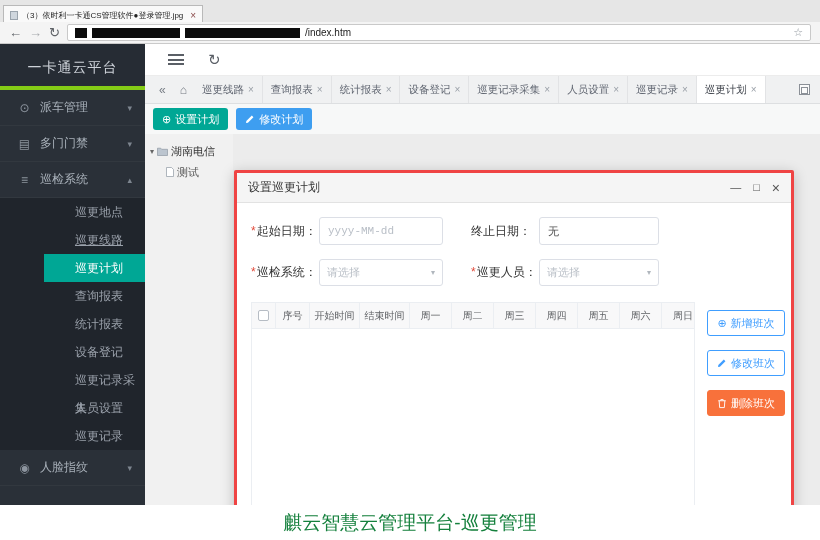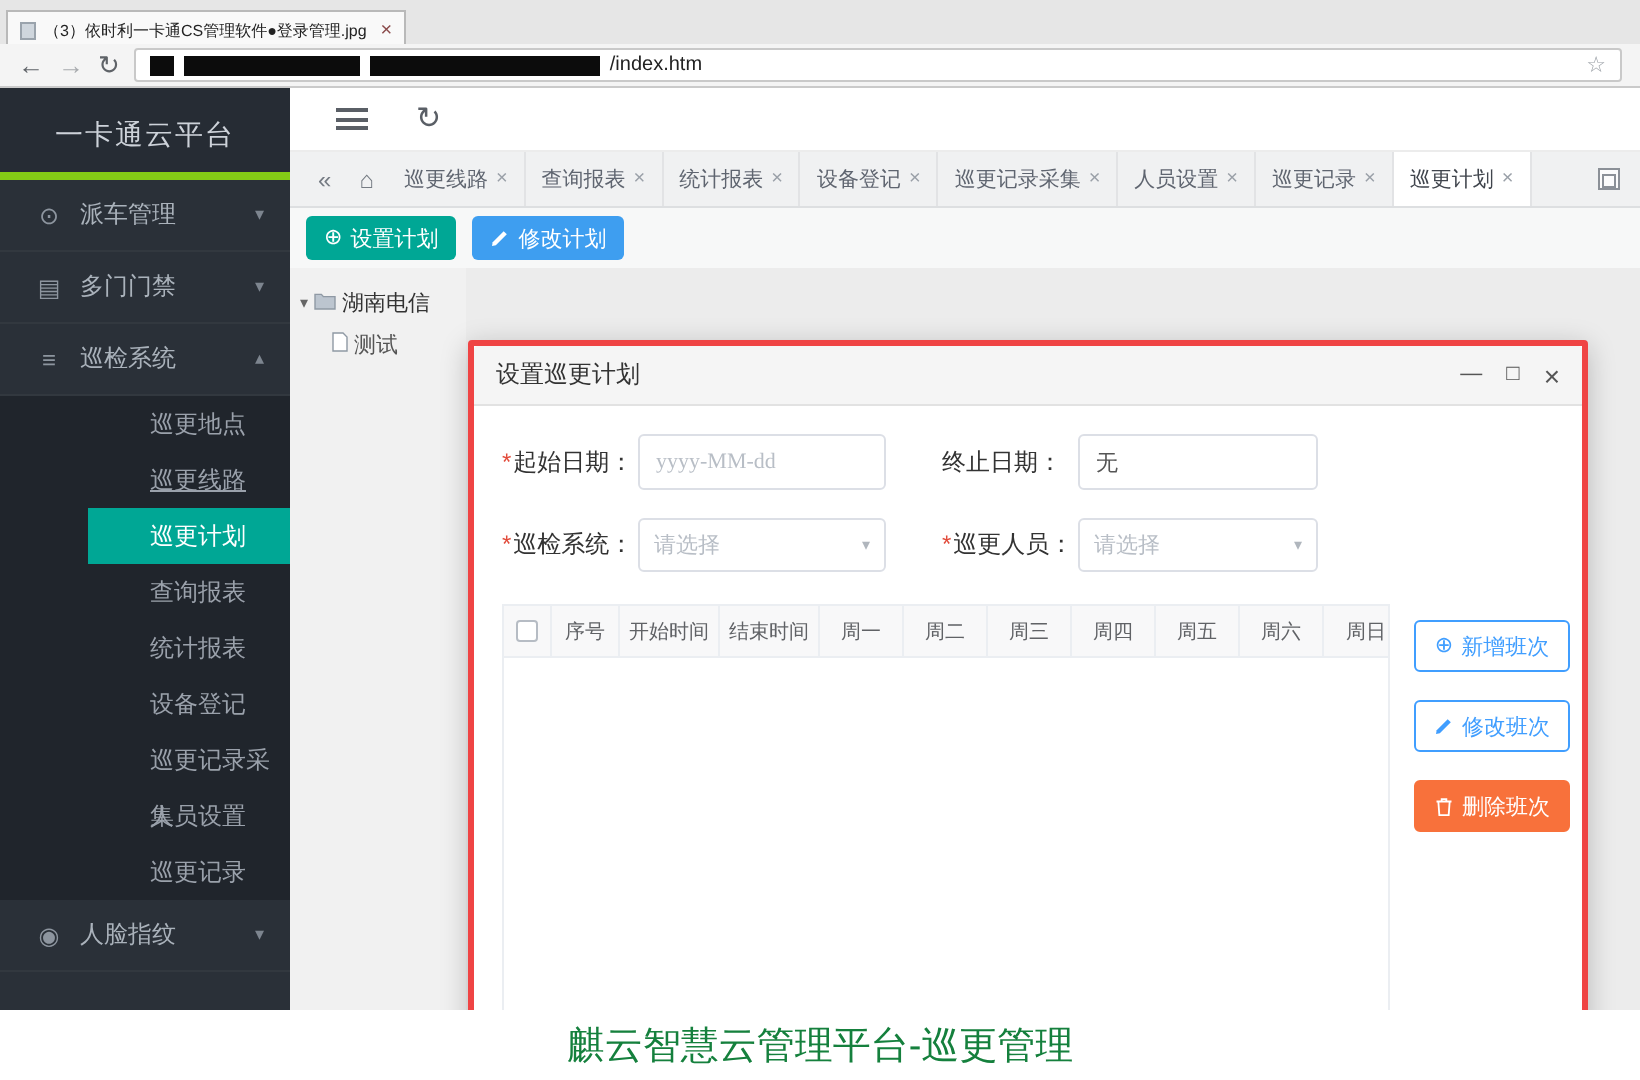--- a/index.html
+++ b/index.html
@@ -62,21 +62,21 @@
   .modal { position:absolute; left:234px; top:133px; width:560px; height:347px; background:#fff; border:3px solid #ef4444; border-radius:2px; box-shadow:0 3px 14px rgba(0,0,0,0.22);margin-top:37px; }
   .modal-h { height:30px; background:#f5f5f5; border-bottom:1px solid #e2e2e2; display:flex; align-items:center; padding:0 11px; font-size:12px; color:#333; border-radius:2px 2px 0 0; }
   .modal-ctl { margin-left:auto; display:flex; gap:12px; color:#555; font-size:11px; align-items:center; }
   .modal-ctl span { line-height:1; }
   .mc-close { font-size:14px; }
 
   .form-row { display:flex; align-items:center; margin:14px 0 0 14px; font-size:12px; color:#333; }
   .req { color:#e24b3b; margin-right:1px; }
   .f-label { width:68px; flex:none; }
   .f-label.second { margin-left:28px; }
-  .f-input { width:124px; height:27px; border:1px solid #dcdfe6; border-radius:3px; padding:13px 8px; font-size:11px; color:#555; font-family:Liberation Serif, serif; outline:none; background:#fff; }
+  .f-input { width:124px; height:27px; border:1px solid #dcdfe6; border-radius:3px; padding:13px 8px; font-size:11px; color:#555; font-family:Liberation Mono, monospace; outline:none; background:#fff; }
   .f-input.second { width:120px; }
   .f-input::placeholder { color:#b8bec6; }
   .f-select { width:124px; height:27px; border:1px solid #dcdfe6; border-radius:3px; padding:0 7px; font-size:11px; color:#b8bec6; display:flex; align-items:center; background:#fff; }
   .f-select.second { width:120px; }
   .sel-caret { margin-left:auto; color:#b0b6bd; font-size:8px; }
 
   .table-zone { display:flex; margin:16px 14px 0 14px; height:218px; }
   .grid { width:444px; border:1px solid #ebeef2; background:#fff; display:flex; flex-direction:column; }
   .grid-head { display:flex; height:26px; background:#f8f8f9; border-bottom:1px solid #ebeef2; font-size:10px; color:#606266; flex:none; }
   .gh-cell { display:flex; align-items:center; justify-content:center; border-right:1px solid #ebeef2; flex:none; }

